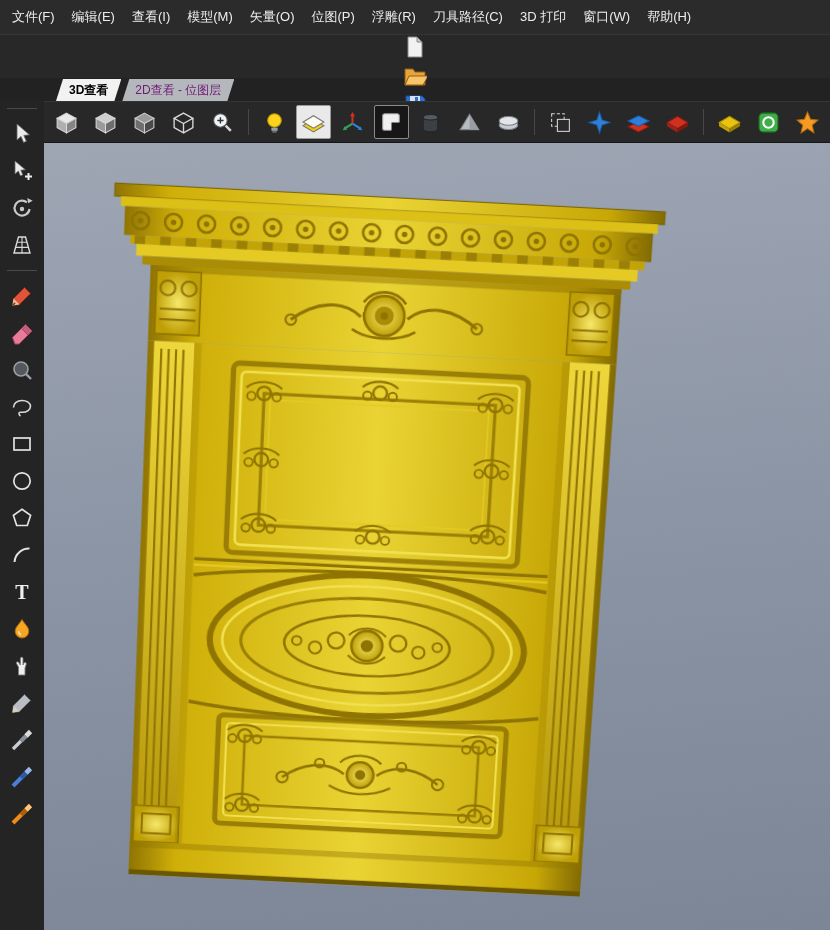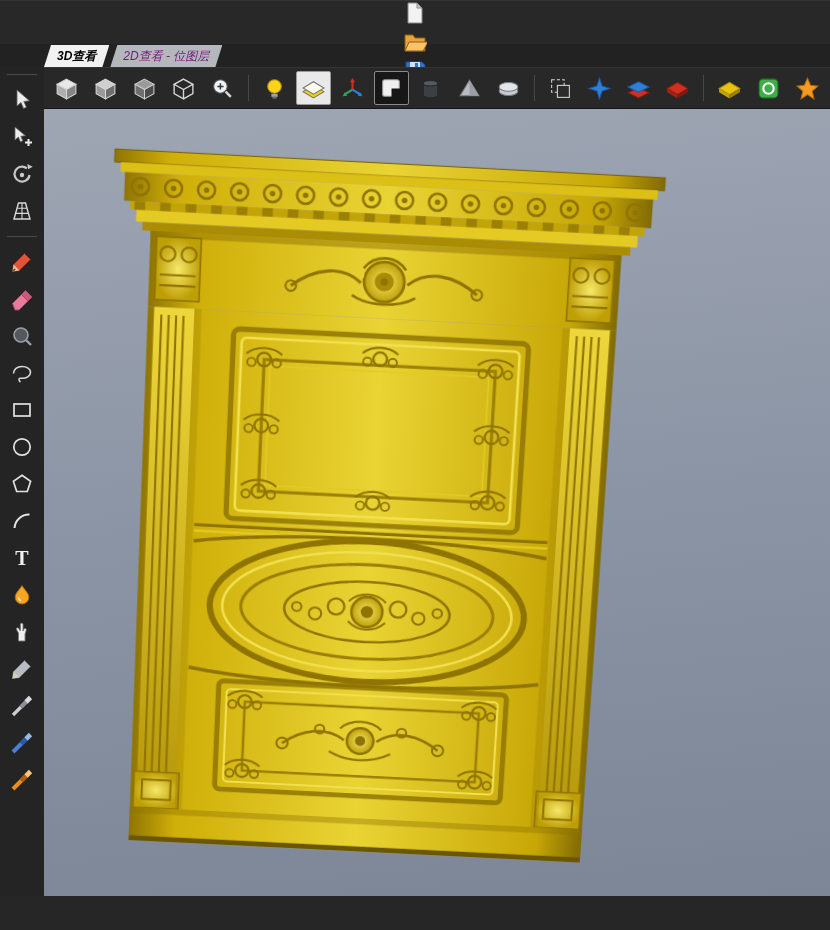--- a/index.html
+++ b/index.html
@@ -13,21 +13,21 @@
   .toolbar.main{height:44px;padding:0 6px;gap:5px;}
   .tb,.tb3{width:35px;height:35px;display:flex;align-items:center;justify-content:center;border-radius:2px;background:transparent;border:none;padding:0;}
   .tb3{width:37px;height:34px;}
   .glyph{font-size:20px;line-height:1;color:#cfcfcf;}
   .glyph.arrow{color:#b05a4a;font-weight:bold;font-size:21px;}
   .sep{width:1px;height:26px;background:#474747;margin:0 4px;flex:0 0 auto;}
   .boxbtn{width:38px;height:38px;background:#0d0d0d;border:1px solid #6a6a6a;display:flex;align-items:center;justify-content:center;margin-left:6px;}
   .boxbtn.selected{border:1px solid #bdbdbd;outline:1px solid #555;}
   .push-right{margin-left:34px;}
   
-  .tabbar{height:23px;background:#222;display:flex;align-items:flex-end;padding-left:44px;gap:1px;font-style:italic;}
+  .tabbar{height:23px;background:#222;display:flex;align-items:flex-end;padding-left:56px;gap:1px;}
   .tab{height:22px;padding:0 13px;font-size:12px;display:flex;align-items:center;background:#b4b8bd;color:#701a75;clip-path:polygon(7px 0,100% 0,calc(100% - 7px) 100%,0 100%);white-space:nowrap;}
   .tab.active{background:#f2f2f2;color:#000;font-weight:bold;z-index:2;}
   
   .content{display:flex;height:829px;}
   .sidebar{width:44px;background:#242424;display:flex;flex-direction:column;align-items:center;padding-top:4px;gap:7px;flex:0 0 auto;overflow:hidden;}
   .side-sep{width:30px;height:1px;background:#4a4a4a;margin:3px 0;}
   .st{width:32px;height:30px;display:flex;align-items:center;justify-content:center;background:transparent;border:none;padding:0;}
   .tglyph{color:#f0f0f0;font-size:20px;font-weight:bold;font-family:"Liberation Serif",serif;}
   .main{flex:1;display:flex;flex-direction:column;min-width:0;}
   .toolbar.view3d{height:42px;padding:0 5px;gap:4px;border-bottom:1px solid #161616;overflow:hidden;}
@@ -35,20 +35,33 @@
   .tb3.active-dark{background:#171717;border:1px solid #8a8a8a;}
   
   .viewport{position:relative;flex:1;background:linear-gradient(175deg,#9ea6b4 0%,#8b94a4 52%,#7d8697 100%);overflow:hidden;}
   .door-wrap{position:absolute;left:66px;top:50px;width:552px;height:754px;transform:perspective(1500px) rotateX(-6deg) rotate(3deg);transform-origin:50% 12%;}
 </style>
 </head>
 <body>
 
 <div class="window">
 
+  <div class="menubar">
+    <span>文件(F)</span>
+    <span>编辑(E)</span>
+    <span>查看(I)</span>
+    <span>模型(M)</span>
+    <span>矢量(O)</span>
+    <span>位图(P)</span>
+    <span>浮雕(R)</span>
+    <span>刀具路径(C)</span>
+    <span>3D 打印</span>
+    <span>窗口(W)</span>
+    <span>帮助(H)</span>
+  </div>
 
   <div class="toolbar main">
     <button class="tb">
       <svg width="24" height="24" viewBox="0 0 24 24">
           <path d="M5 2h9l5 5v15H5z" fill="#f2f2f2" stroke="#8a8a8a"></path>
           <path d="M14 2l5 5h-5z" fill="#c9c9c9" stroke="#8a8a8a"></path>
         </svg>
     </button>
     <button class="tb">
       <svg width="24" height="24" viewBox="0 0 24 24">

